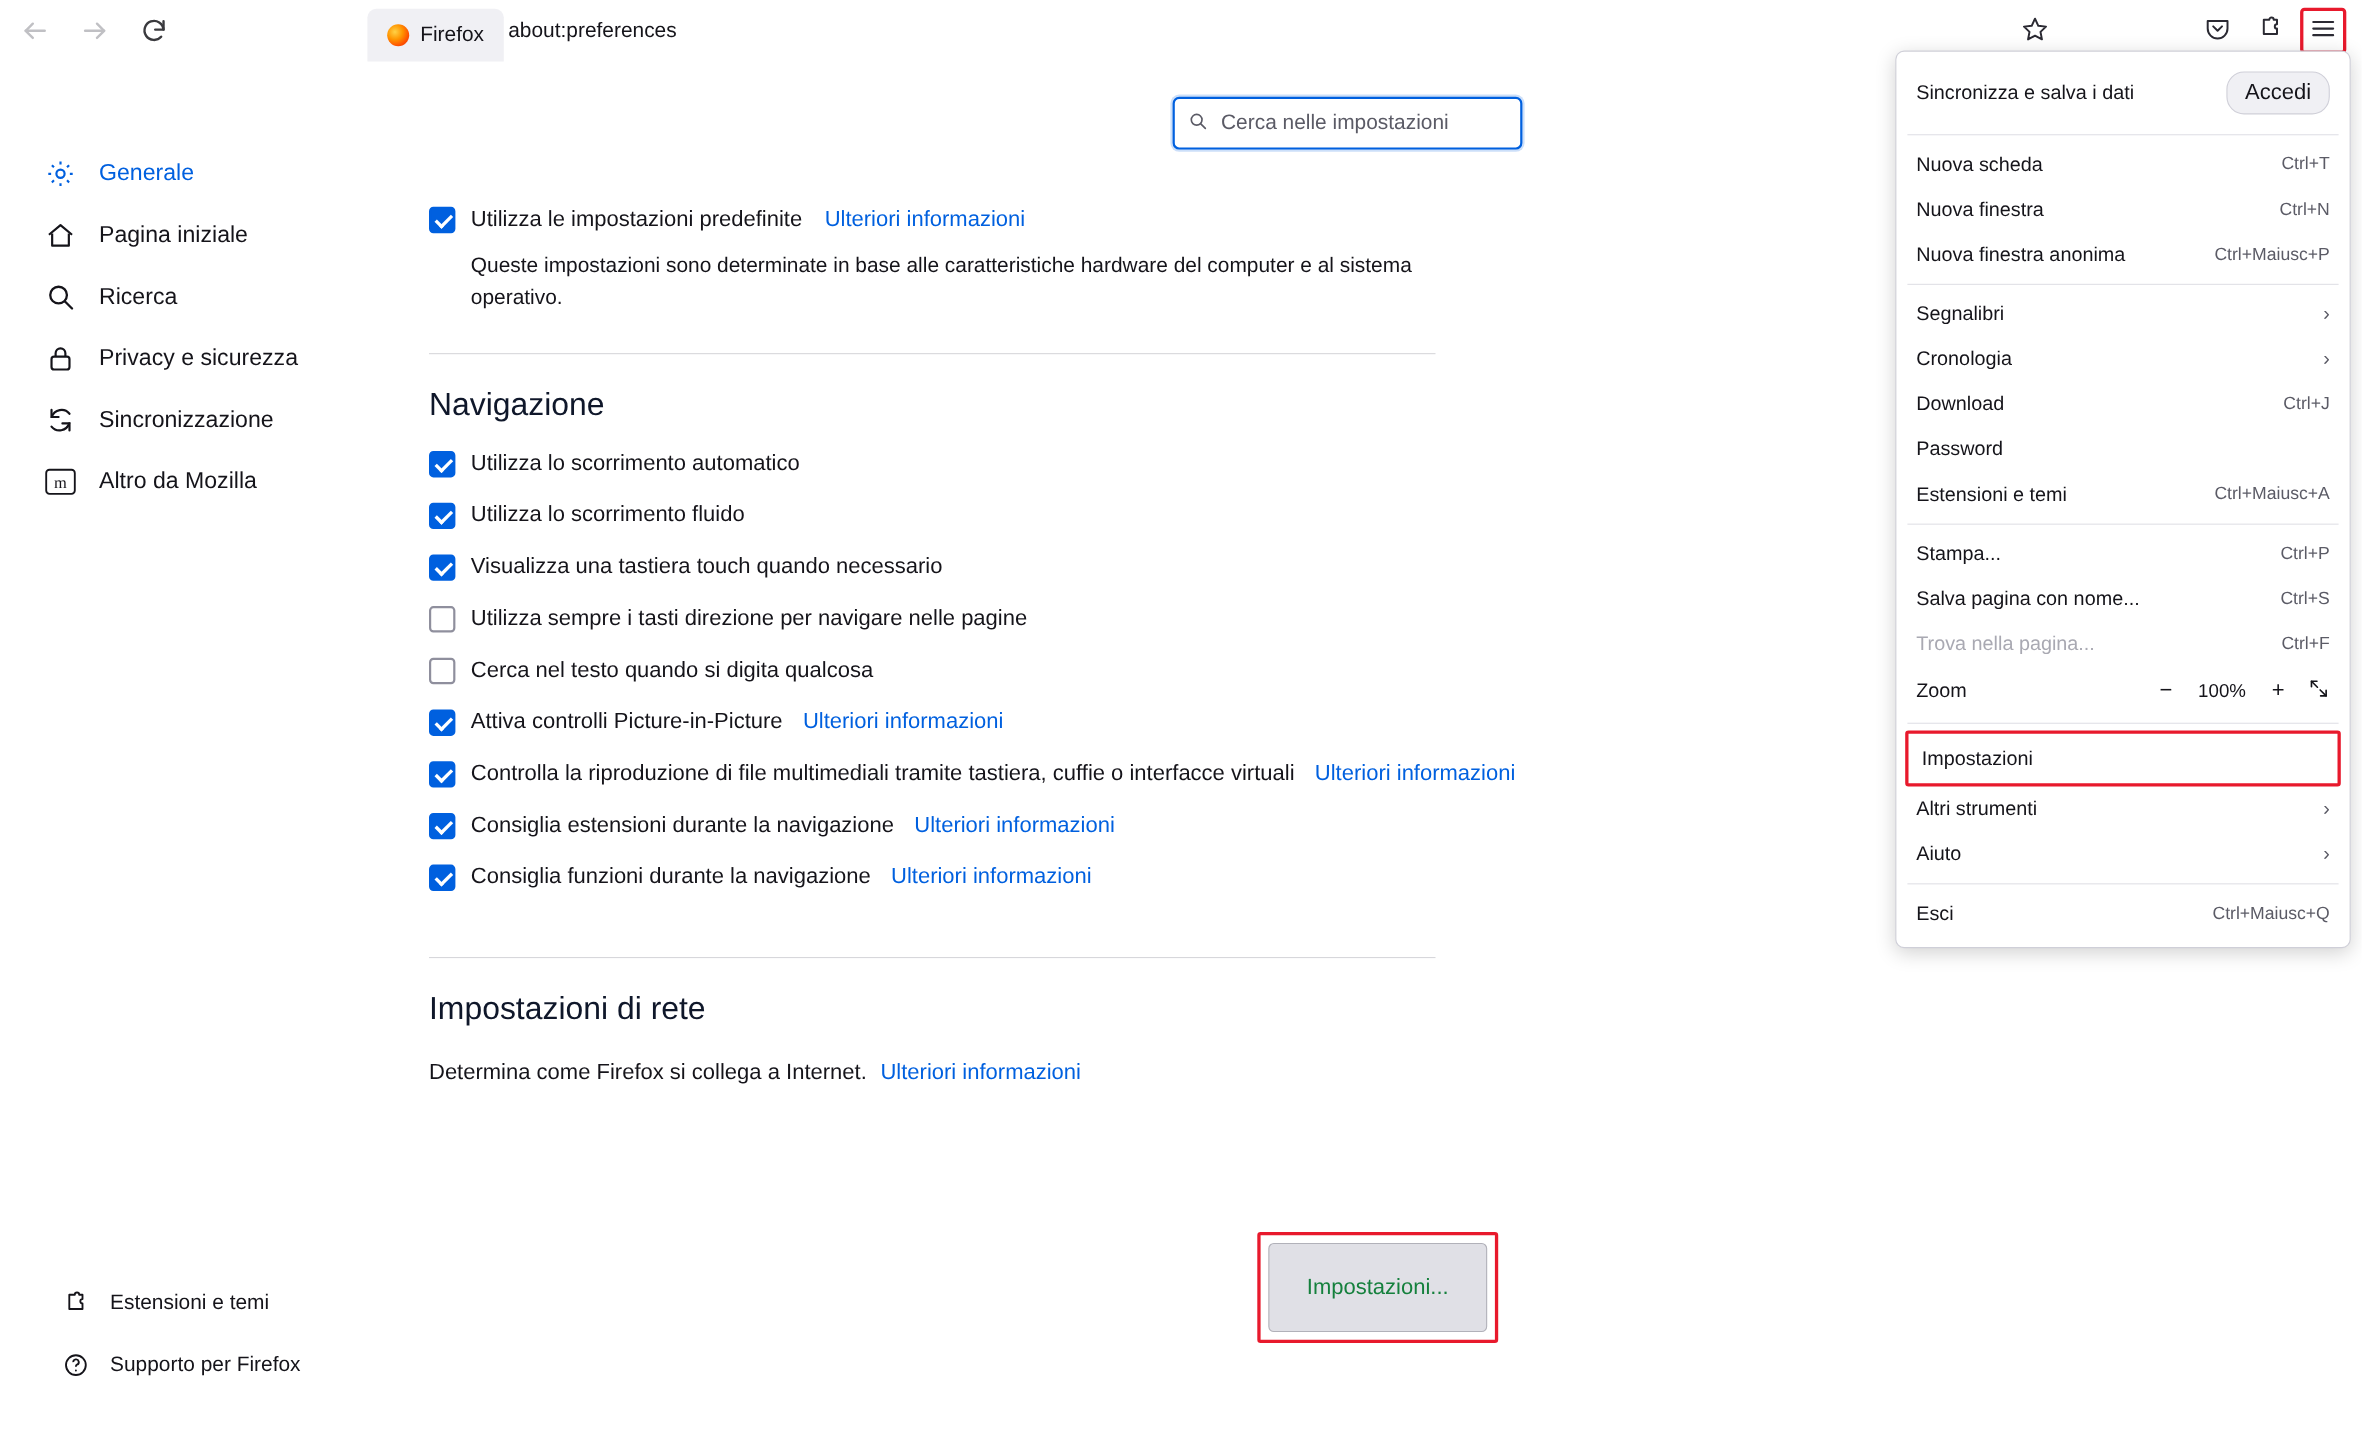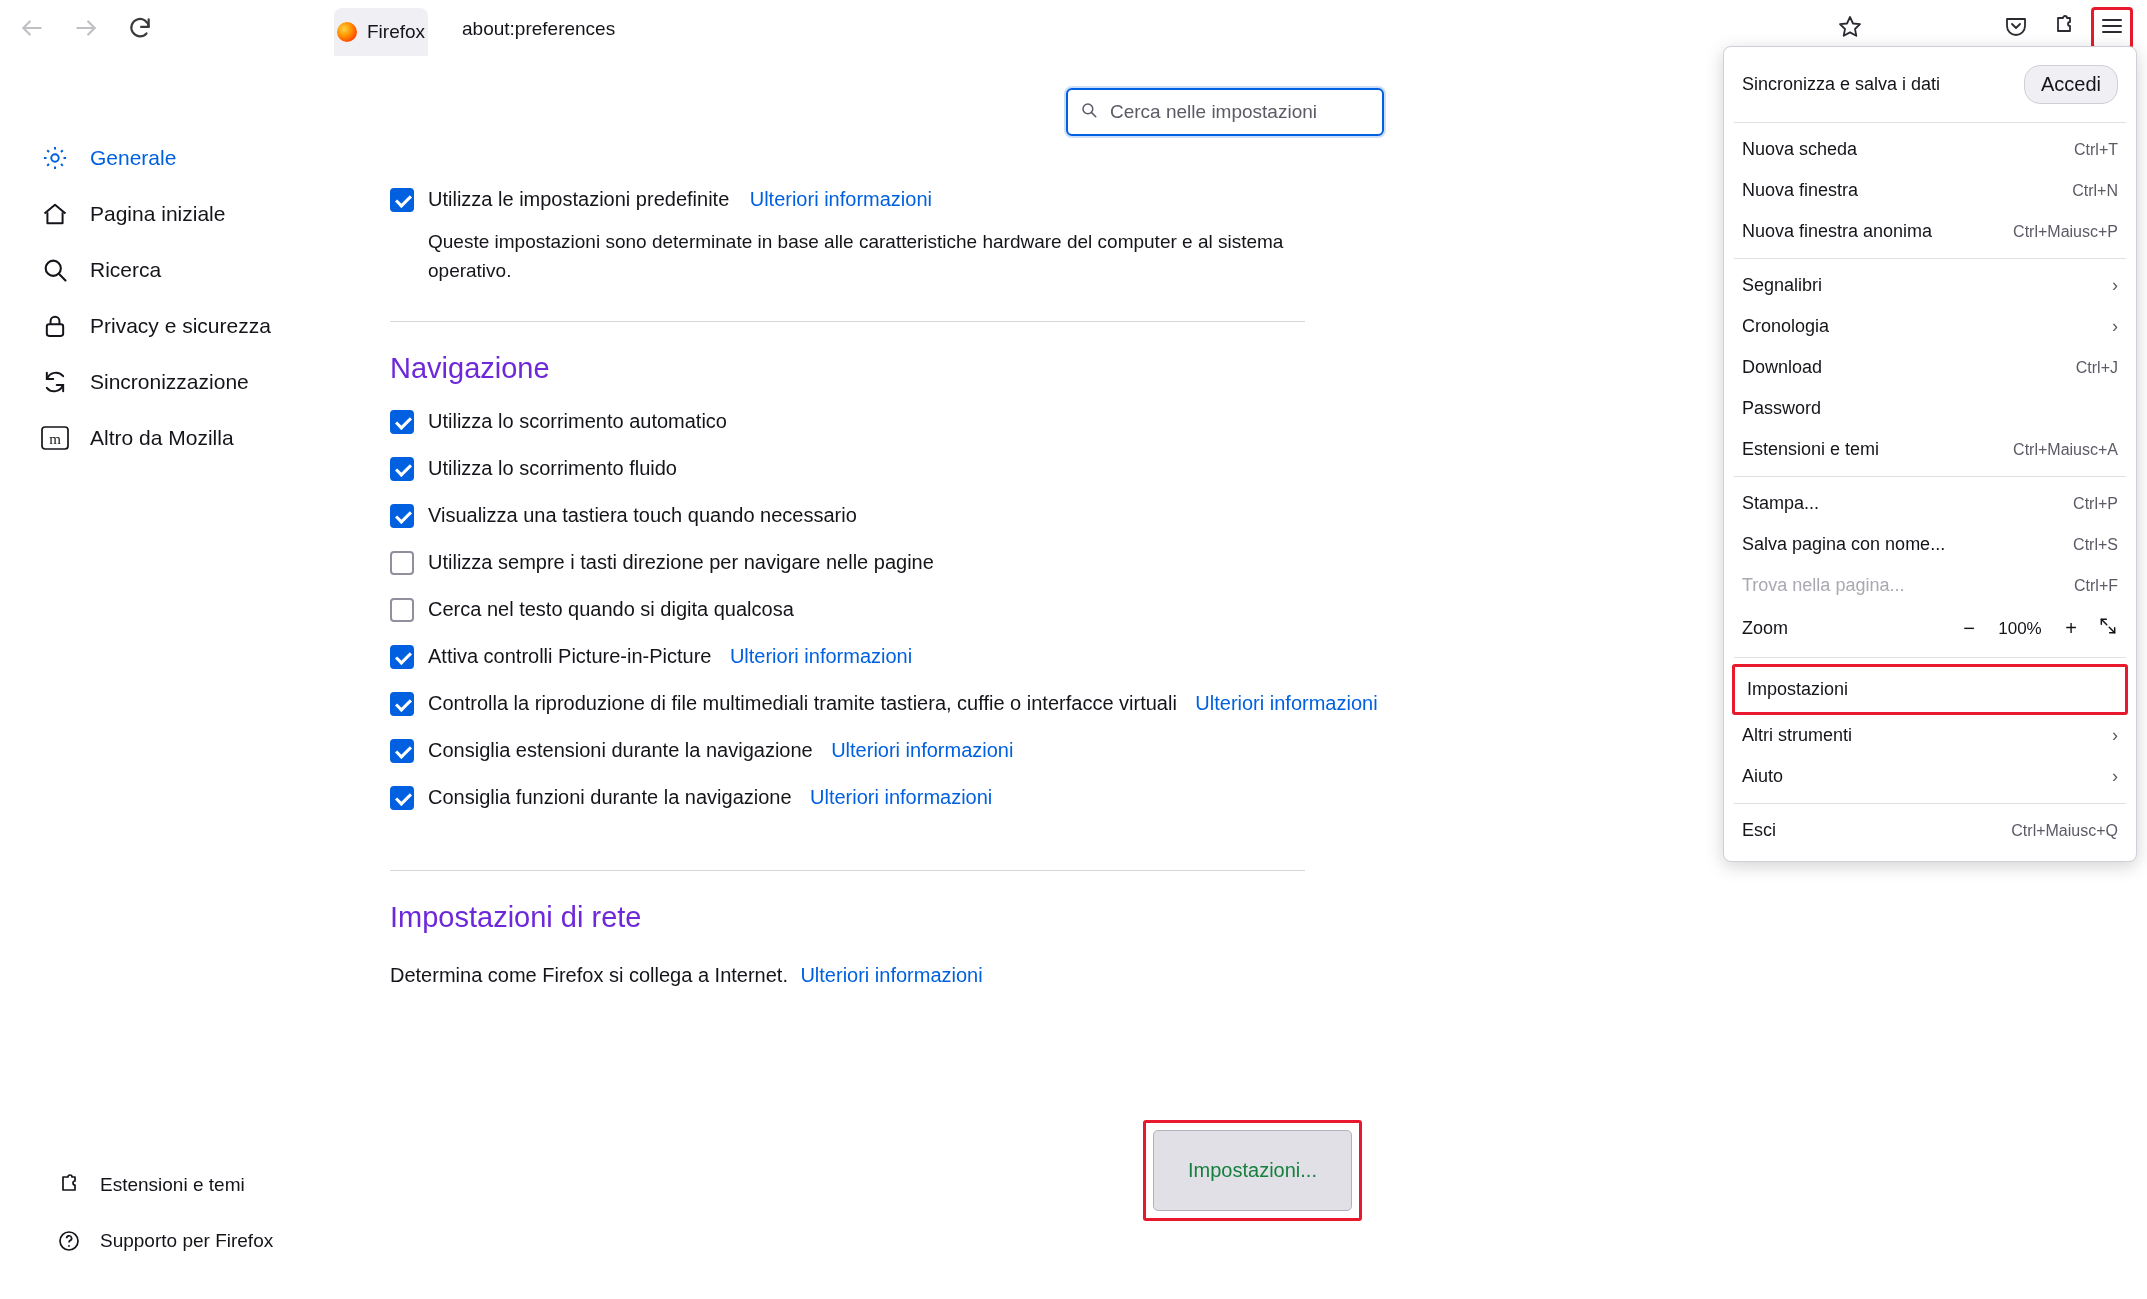--- a/index.html
+++ b/index.html
@@ -27,21 +27,21 @@
   .nav-btn svg { display:block; }
 
   .tab-strip {
     position: absolute; left: 334px; top: 0; height: 56px;
     display: flex; align-items: center;
   }
   .tab {
     display: flex; align-items: center; gap: 10px;
     background: #f0f0f4;
     border-radius: 8px 8px 0 0;
-    height: 48px; padding: 0 3px; margin-top: 8px;
+    height: 48px; padding: 0 18px; margin-top: 8px;
     font-size: 19px; color: #15141a;
   }
   .tab-fav {
     width: 20px; height: 20px; border-radius: 50%;
     background: radial-gradient(circle at 35% 35%, #ffd246 0%, #ff9500 38%, #ff4f00 70%, #c9430a 100%);
   }
   .urltext {
     position: absolute; left: 462px; top: 18px;
     font-size: 19px; color: #15141a;
   }
@@ -111,21 +111,21 @@
   .cb.checked::after {
     content: ""; position: absolute; left: 7px; top: 2px;
     width: 6px; height: 12px; border: solid #fff; border-width: 0 3px 3px 0;
     transform: rotate(45deg);
   }
   .lbl { font-size: 20px; color: #15141a; line-height: 1.45; }
   .link { color: #0060df; font-size: 20px; text-decoration: none; }
   .desc { font-size: 19px; color: #15141a; line-height: 1.5; margin: 14px 0 0 38px; max-width: 860px; }
 
   .hr { height: 1px; background: #d7d7db; margin: 36px 0 30px 0; width: 915px; }
-  .h2 { font-size: 29px; color: #6d28d9; font-weight: 400; margin: 0 0 22px 0; }
+  .h2 { font-size: 29px; color: #0f172a; font-weight: 400; margin: 0 0 22px 0; }
 
   .opt { margin-bottom: 18px; }
 
   .net-desc { font-size: 20px; color: #15141a; }
   .settings-btn-wrap {
     position: absolute; left: 1143px; top: 1120px;
     border: 3px solid #e8192c; padding: 7px; border-radius: 3px;
   }
   .settings-btn {
     background: #e0e0e6; border: 1px solid #b1b1b9; border-radius: 5px;

